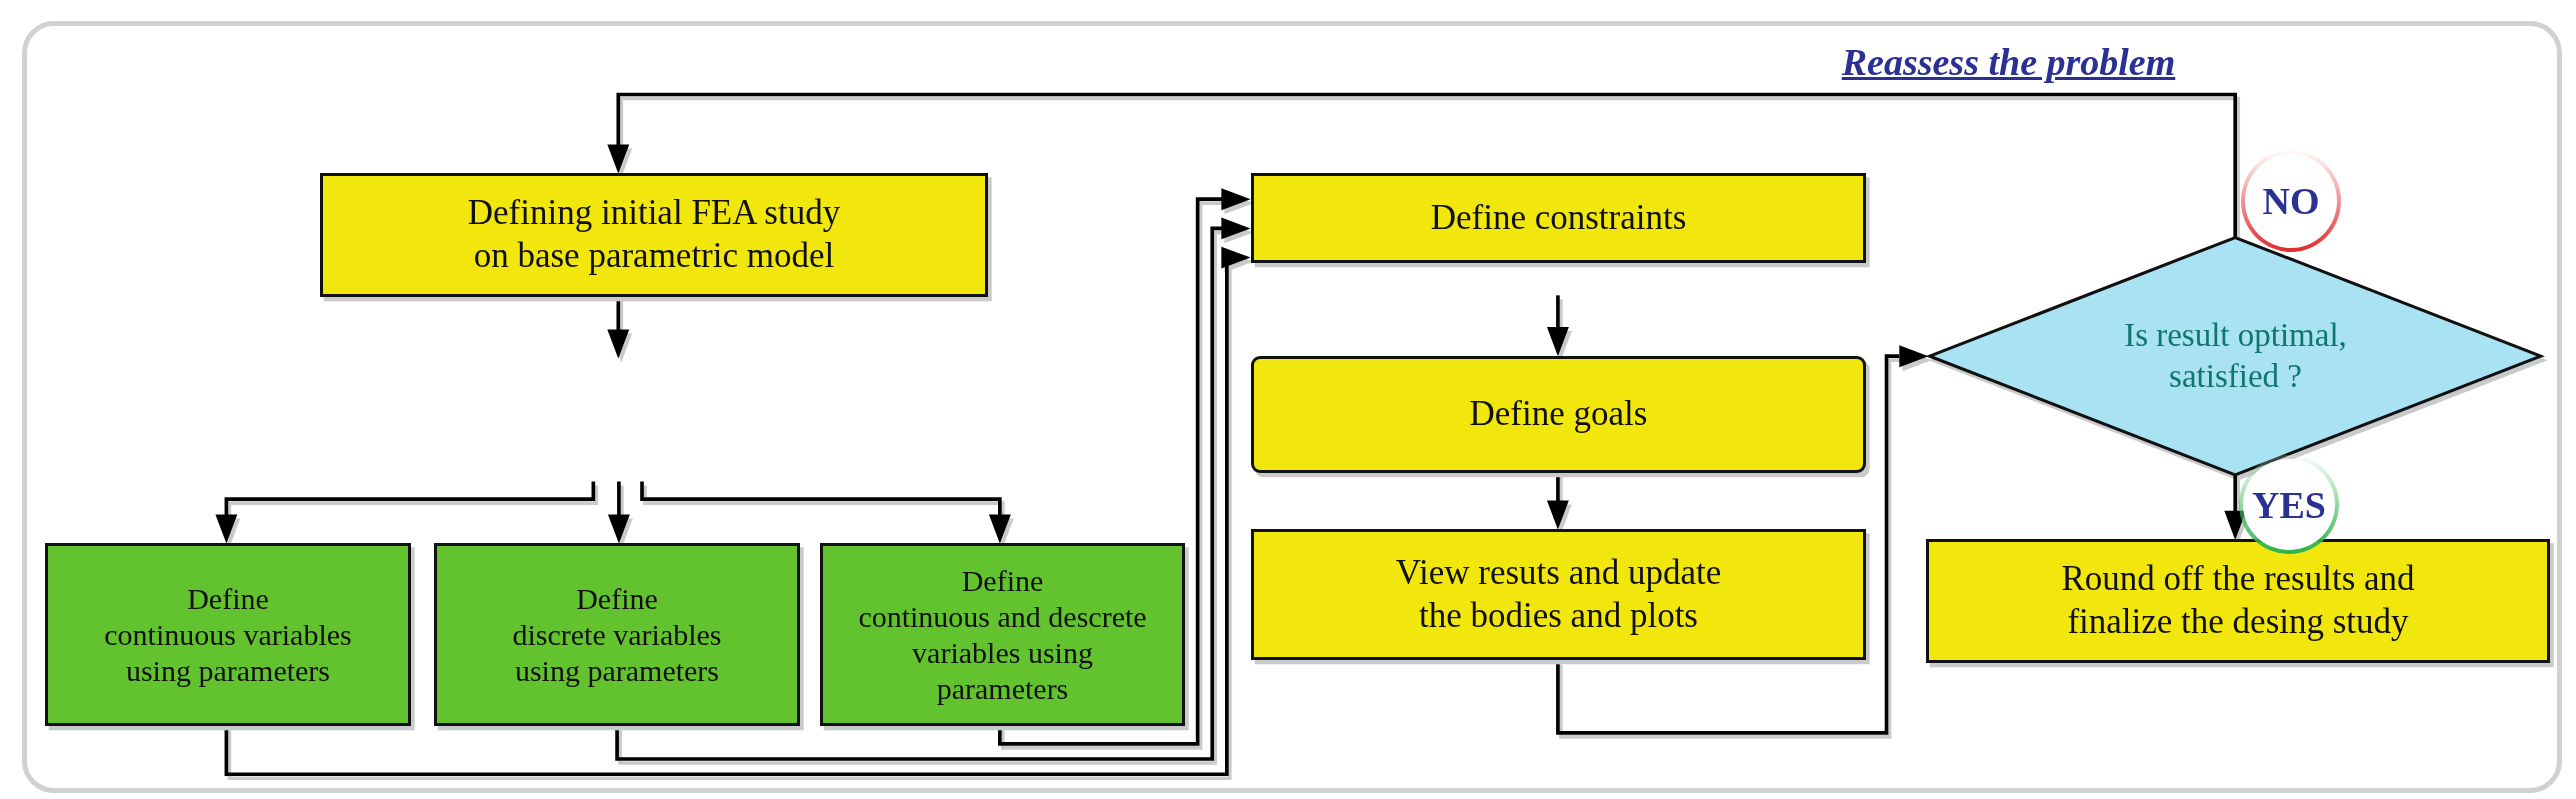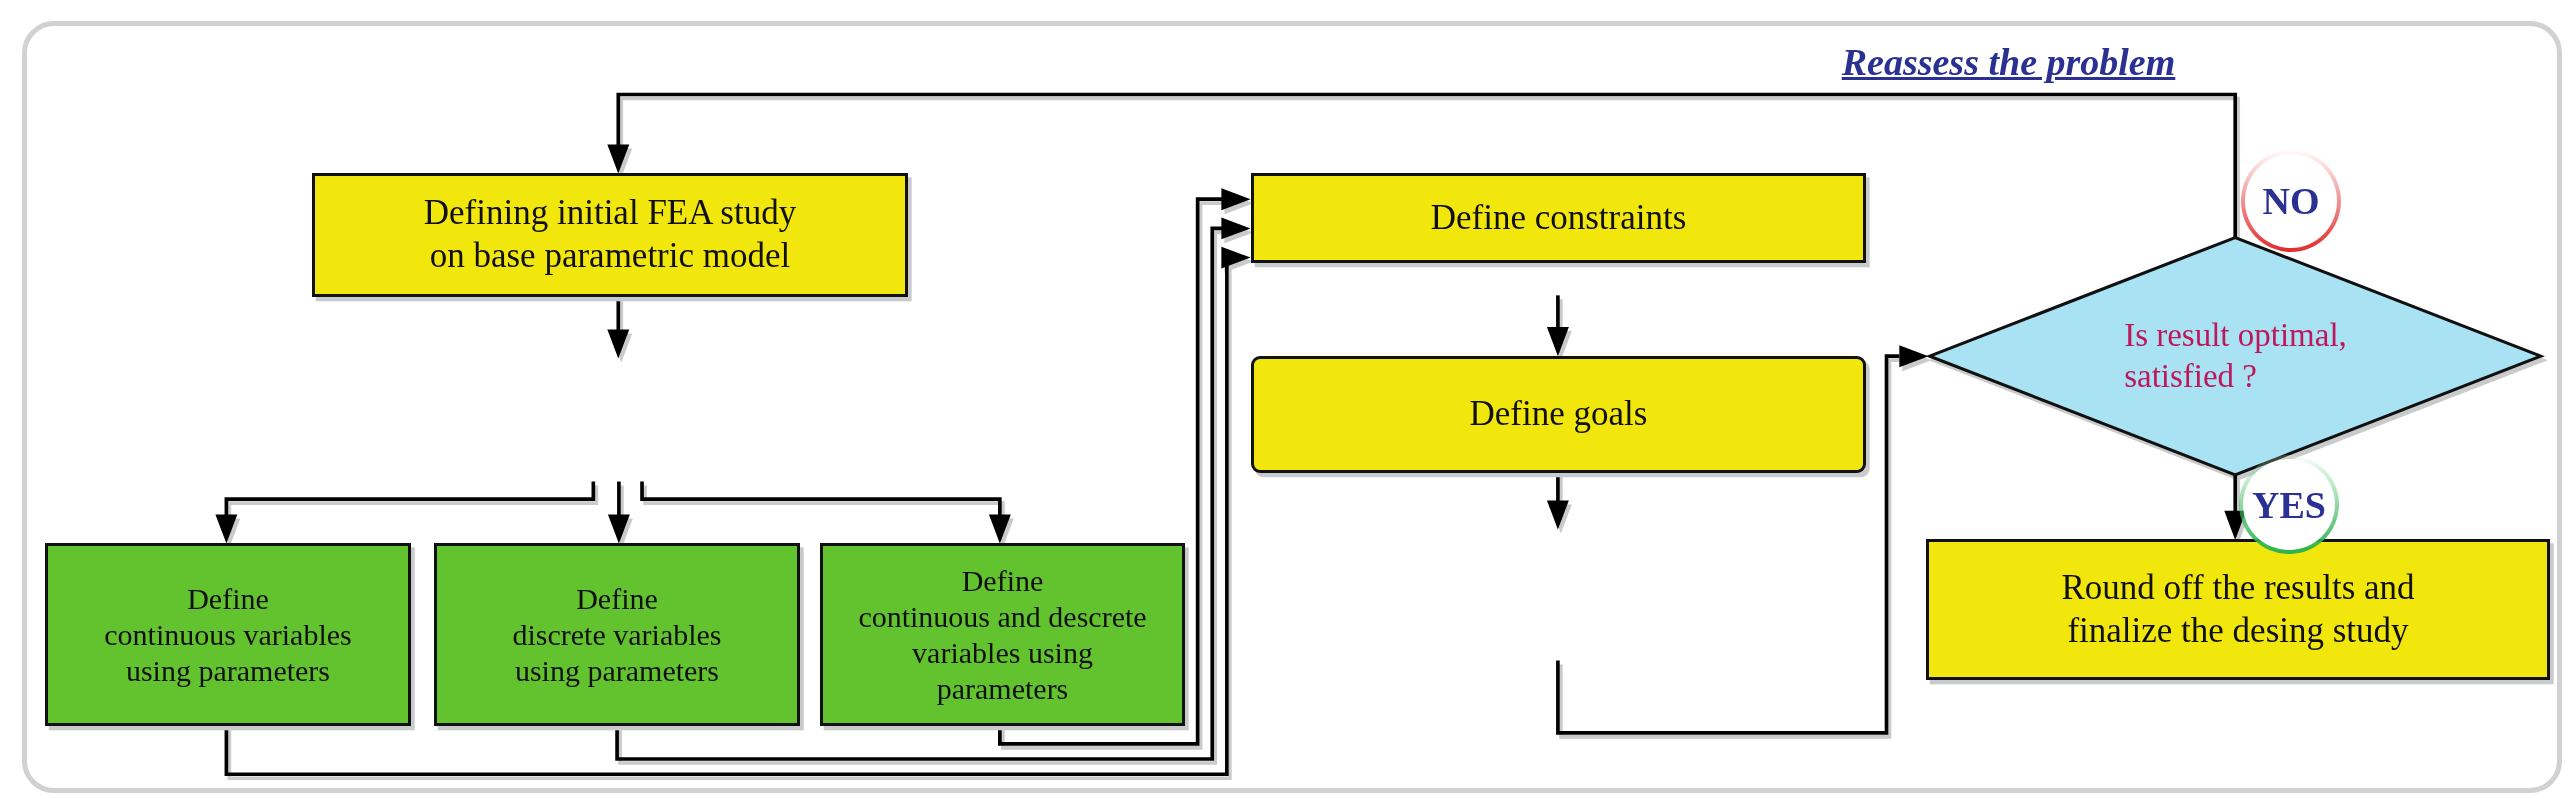--- a/index.html
+++ b/index.html
@@ -8,21 +8,21 @@
   .frame{position:absolute;left:22px;top:21px;width:2540px;height:772px;
          border:5.5px solid #CFD1D3;border-radius:32px;box-sizing:border-box;background:transparent;}
   .connector-layer{position:absolute;left:0;top:0;z-index:1;
          filter:drop-shadow(3.7px 4.3px 0 #c9cacb);}
   .node{position:absolute;box-sizing:border-box;border:3px solid #111111;z-index:2;
         display:flex;align-items:center;justify-content:center;text-align:center;
         color:#101010;white-space:pre-line;box-shadow:3.7px 4.3px 0 #c9cacb;}
   .yellow{background:#F2E70D;font-size:35px;line-height:1.22;}
   .green{background:#63C32E;font-size:30px;line-height:1.2;}
   .diamond-label{position:absolute;z-index:2;display:flex;align-items:center;justify-content:center;
-        text-align:left;white-space:pre-line;color:#be185d;font-size:33px;line-height:1.25;}
+        text-align:center;white-space:pre-line;color:#0f766e;font-size:33px;line-height:1.25;}
   .loop-label{position:absolute;left:1820px;top:40px;width:377px;z-index:2;text-align:center;
         font-size:38px;font-weight:bold;font-style:italic;color:#2B3193;text-decoration:underline;}
   .badge{position:absolute;z-index:3;border-radius:50%;box-sizing:border-box;
         border:4.9px solid transparent;
         display:flex;align-items:center;justify-content:center;
         font-weight:bold;color:#2B3193;font-size:38px;}
   .badge-no{left:2241px;top:150px;width:100px;height:102px;
         background:linear-gradient(#fff,#fff) padding-box,
                    linear-gradient(to bottom, rgba(255,240,240,0.15), #E02A2A) border-box;}
   .badge-yes{left:2239px;top:455px;width:100px;height:99px;
@@ -71,43 +71,45 @@
       <polygon points="2560,870 2542,822 2578,822"></polygon>
       <polygon points="3169,585 3121,567 3121,603"></polygon>
       <polygon points="3673,887 3655,839 3691,839"></polygon>
     </g>
 
     <polygon points="3171,585 3673,390 4175,585 3673,780" fill="#A9E2F3" stroke="#101010" stroke-width="5"></polygon>
   </svg>
 
   <div class="loop-label">Reassess the problem</div>
 
-  <div class="node yellow" style="left:312px;top:173px;width:596px;height:124px;">Defining initial FEA study
+  <div class="node yellow" style="left:320px;top:173px;width:668px;height:124px;">Defining initial FEA study
 on base parametric model</div>
 
 
   <div class="node green" style="left:45px;top:543px;width:366px;height:183px;">Define
 continuous variables
 using parameters</div>
 
   <div class="node green" style="left:434px;top:543px;width:366px;height:183px;">Define
 discrete variables
 using parameters</div>
 
   <div class="node green" style="left:820px;top:543px;width:365px;height:183px;">Define
 continuous and descrete
 variables using
 parameters</div>
 
   <div class="node yellow" style="left:1251px;top:173px;width:615px;height:90px;">Define constraints</div>
 
   <div class="node yellow" style="left:1251px;top:356px;width:615px;height:117px;border-radius:9px;">Define goals</div>
 
+  <div class="node yellow" style="left:1251px;top:529px;width:615px;height:131px;">View resuts and update
+the bodies and plots</div>
 
-  <div class="node yellow" style="left:1926px;top:539px;width:624px;height:141px;">Round off the results and
+  <div class="node yellow" style="left:1926px;top:539px;width:624px;height:124px;">Round off the results and
 finalize the desing study</div>
 
   <div class="diamond-label" style="left:1992px;top:301px;width:487px;height:110px;">Is result optimal,
 satisfied ?</div>
 
   <div class="badge badge-yes">YES</div>
   <div class="badge badge-no">NO</div>
 
 </div>
 

